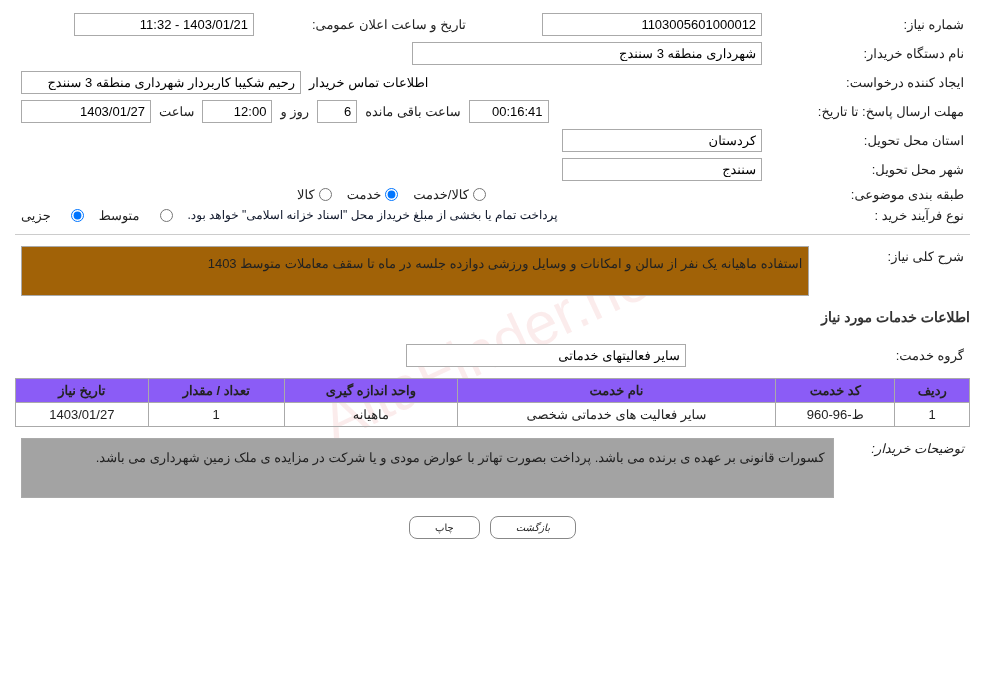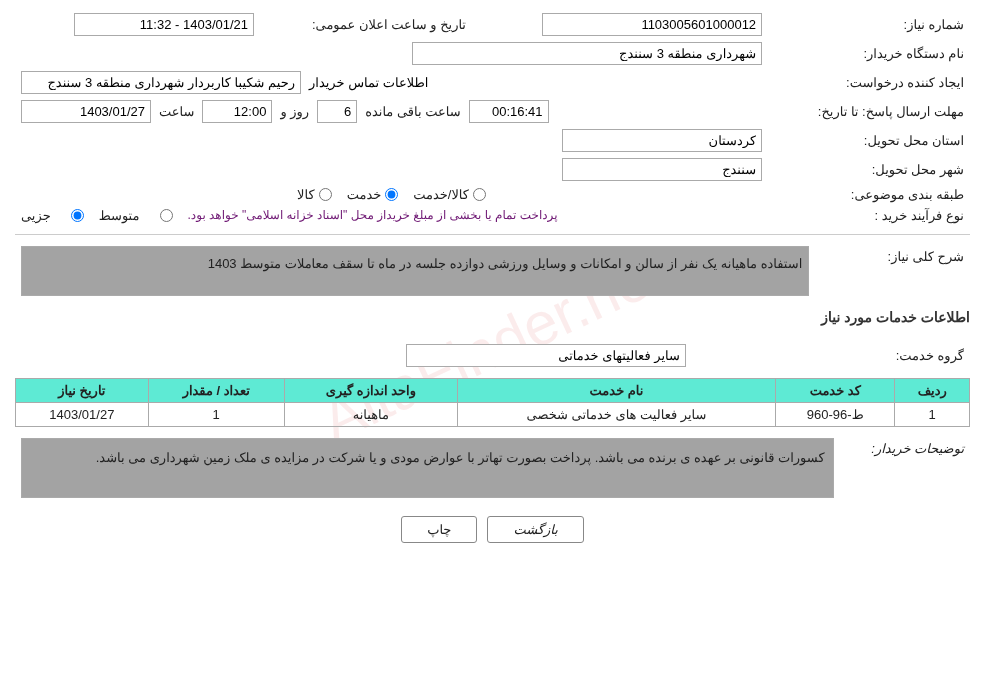--- a/index.html
+++ b/index.html
@@ -91,45 +91,45 @@
       text-align: right;
     }
     .process-radio-item {
       display: flex;
       align-items: center;
       gap: 20px;
       flex-direction: row-reverse;
     }
     .description-text {
       font-size: 12px;
-      color: #701a75;
+      color: #0f172a;
       margin-right: 16px;
     }
     .section-divider {
       border-top: 1px solid #ccc;
       margin: 8px 0;
     }
     .shrh-box {
       border: 1px solid #aaa;
-      background: #a3a3a3;
+      background: #a16207;
       padding: 6px;
       min-height: 50px;
       text-align: right;
       font-size: 13px;
       line-height: 1.7;
       width: 100%;
     }
     .services-table {
       width: 100%;
       border-collapse: collapse;
       margin: 8px 0;
       font-size: 13px;
     }
     .services-table th {
-      background: #5eead4;
+      background: #8b5cf6;
       border: 1px solid #aaa;
       padding: 4px 8px;
       text-align: center;
     }
     .services-table td {
       border: 1px solid #aaa;
       padding: 4px 8px;
       text-align: center;
     }
     .services-table tr:nth-child(even) { background: #f9f9f9; }
@@ -145,24 +145,24 @@
     }
     .btn-row {
       display: flex;
       justify-content: center;
       gap: 10px;
       margin: 15px 0 10px 0;
     }
     .btn {
       padding: 5px 25px;
       font-family: Tahoma, Arial, sans-serif;
-      font-size: 13px;
+      font-size: 10px;
       cursor: pointer;
       border: 1px solid #888;
-      border-radius: 3px;
+      border-radius: 8px;
     }
     .btn-print {
       background: #fff;
       color: #222;
     }
     .btn-back {
       background: #fff;
       color: #222;
       font-style: italic;
     }

